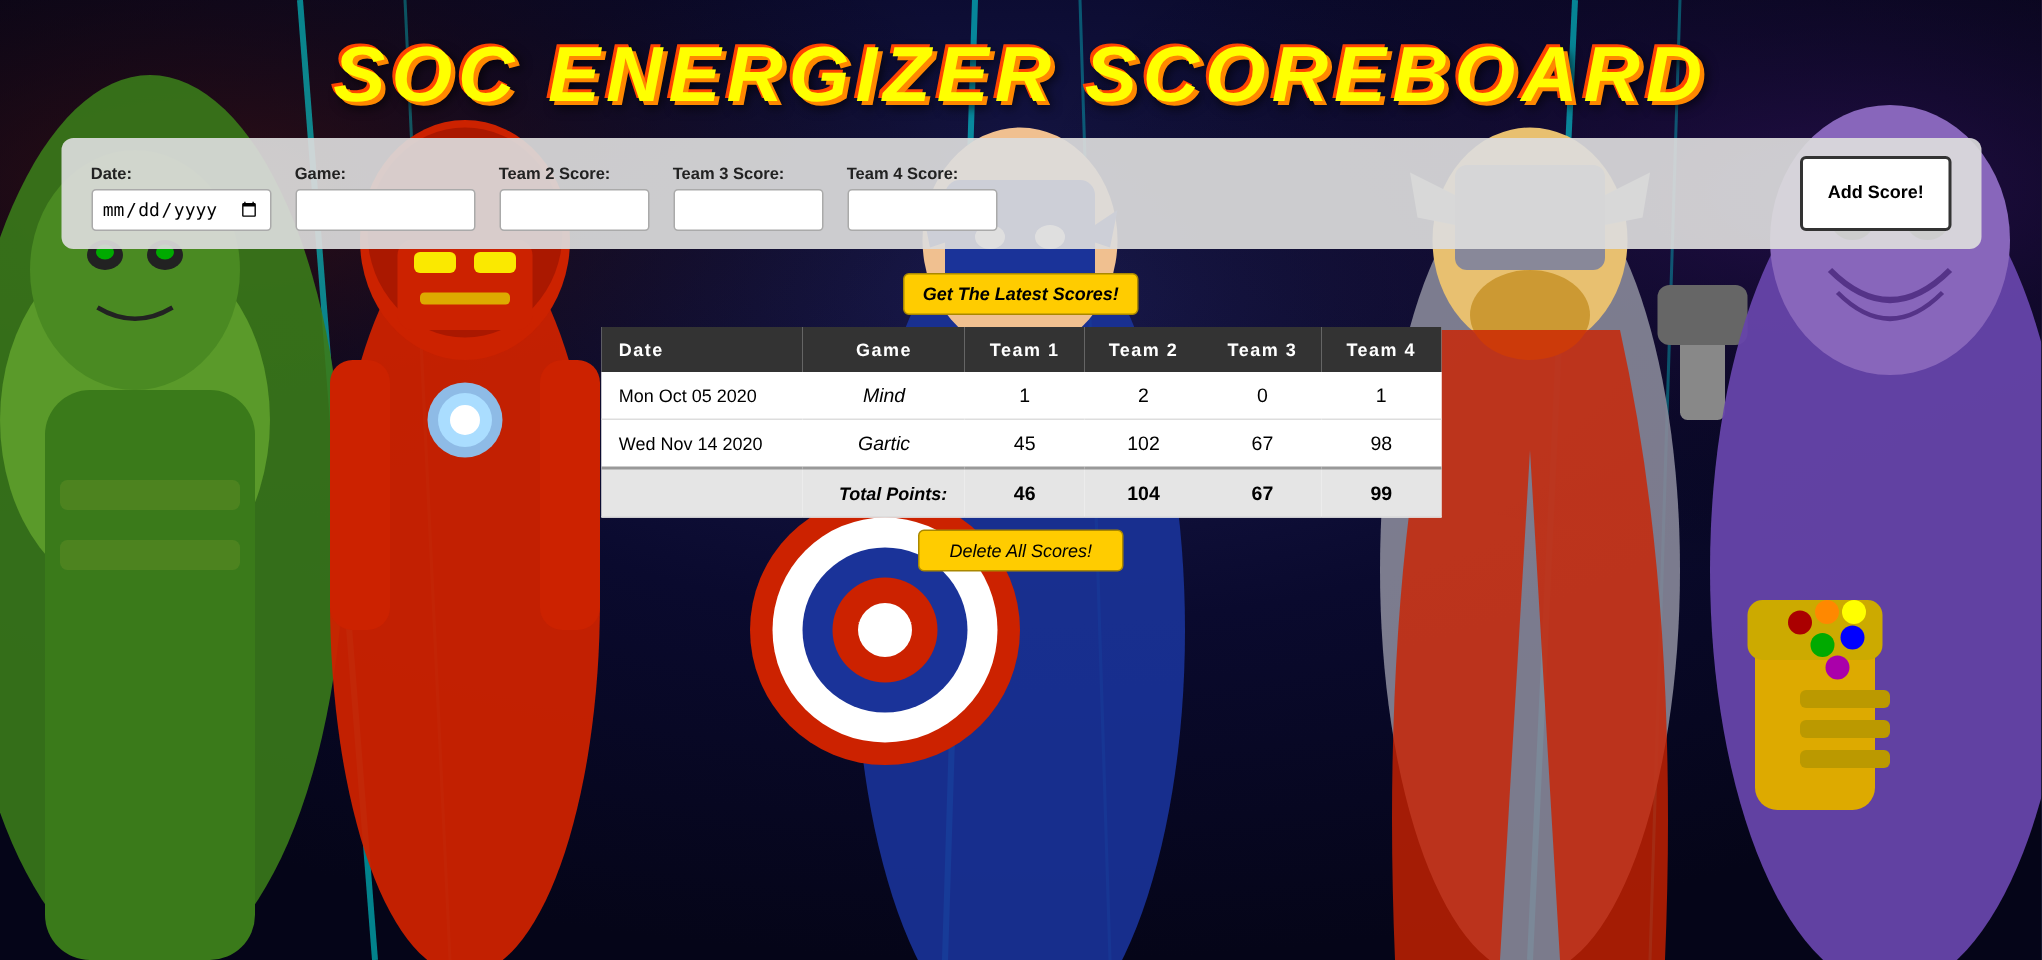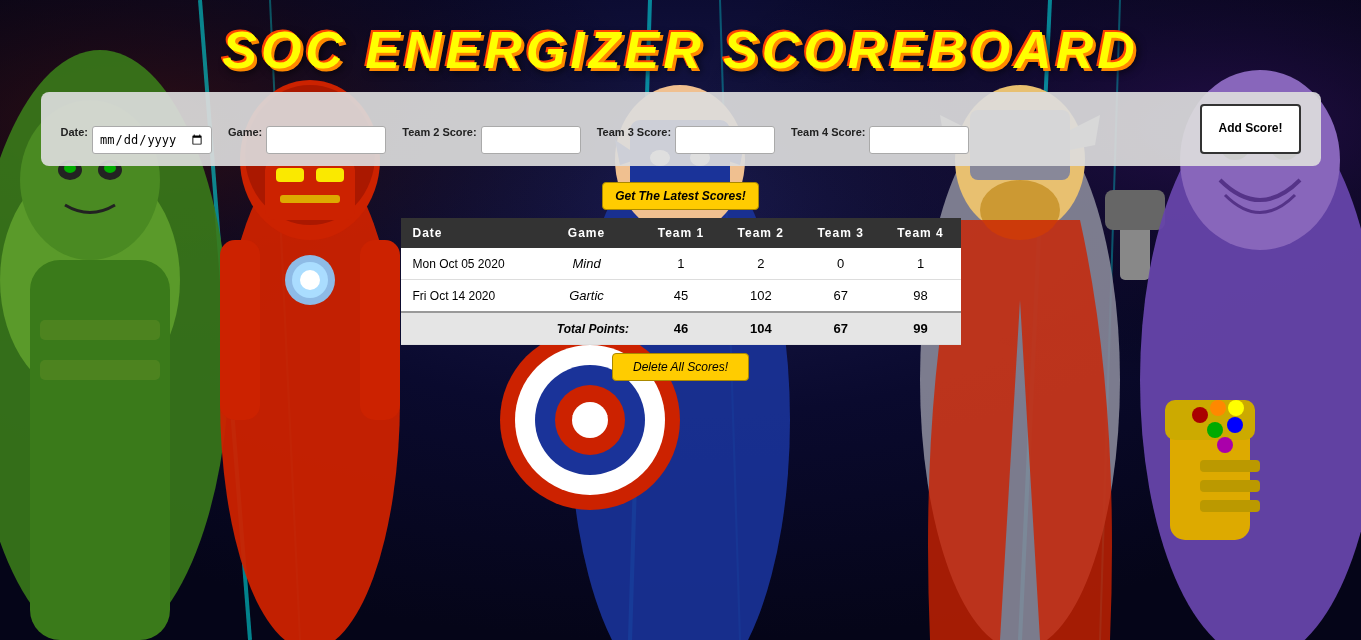--- a/index.html
+++ b/index.html
@@ -67,21 +67,21 @@
       border-radius: 8px;
       padding: 12px 20px;
       display: flex;
       align-items: flex-end;
       gap: 16px;
       width: 1280px;
     }
 
     .form-group {
       display: flex;
-      flex-direction: row;
+      flex-direction: column;
       gap: 4px;
     }
 
     .form-group label {
       font-size: 11px;
       font-weight: bold;
       color: #222;
       text-transform: capitalize;
     }
 
@@ -391,21 +391,21 @@
 
       <tr>
       <td class="date-cell">Mon Oct 05 2020</td>
       <td class="game-cell">Mind</td>
       <td>1</td>
       <td>2</td>
       <td>0</td>
       <td>1</td>
     </tr>
           <tr>
-      <td class="date-cell">Fri Oct 14 2020</td>
+      <td class="date-cell">Wed Nov 14 2020</td>
       <td class="game-cell">Gartic</td>
       <td>45</td>
       <td>102</td>
       <td>67</td>
       <td>98</td>
     </tr>
           <tr class="totals-row">
     <td></td>
     <td class="label-cell">Total Points:</td>
     <td>46</td>

